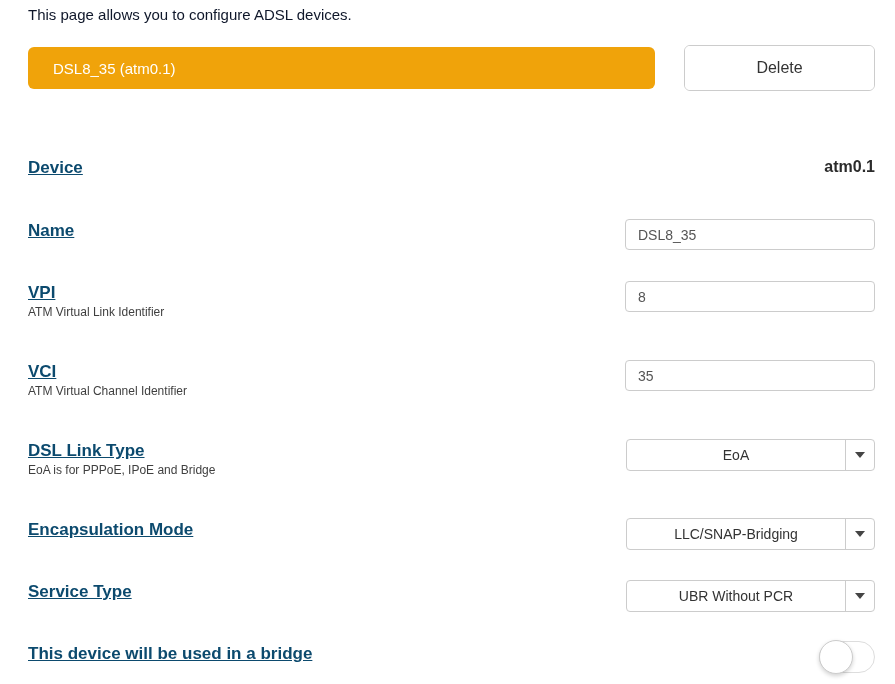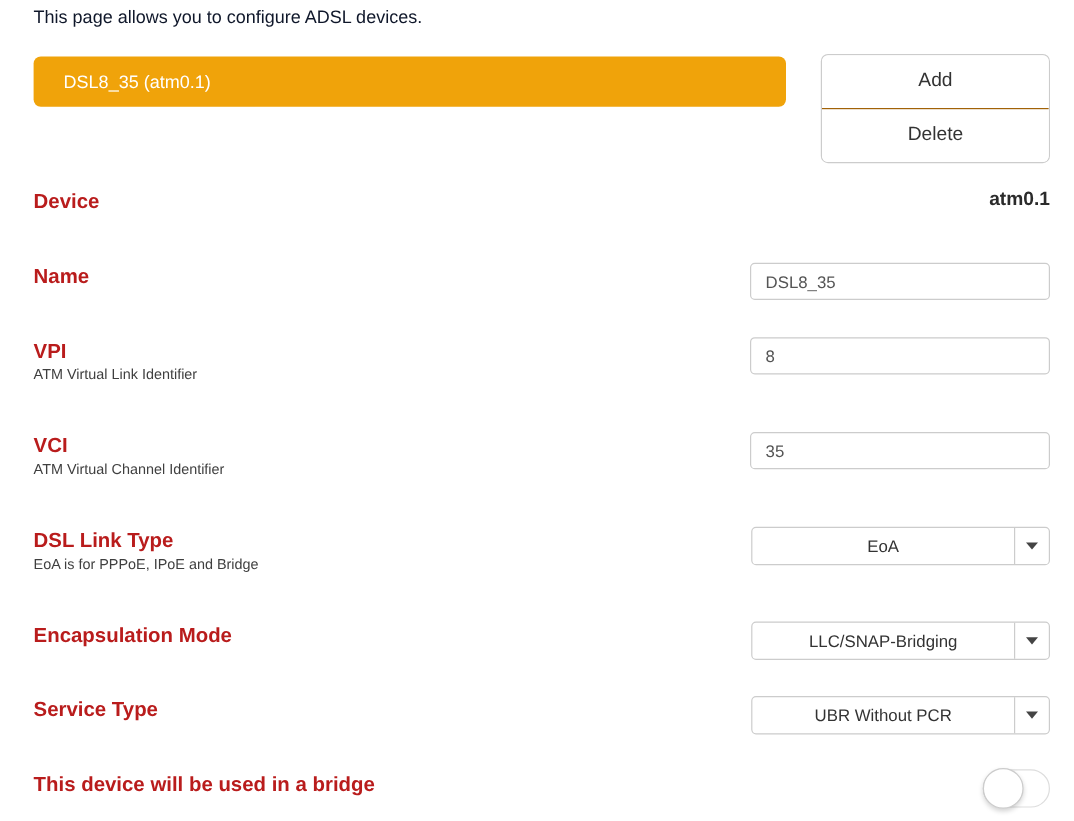--- a/index.html
+++ b/index.html
@@ -55,21 +55,22 @@
     cursor: pointer;
     background: #ffffff;
   }
   .btn-group .btn + .btn { border-top: 1px solid #a16207; }
 
   .form-label {
     position: absolute;
     left: 28px;
     font-size: 17px;
     font-weight: bold;
-    color: #b91c1c;
+    color: #0c4a6e;
+    text-decoration: underline;
   }
   .form-help {
     position: absolute;
     left: 28px;
     font-size: 12px;
     color: #3f3f3f;
   }
   .static-value {
     position: absolute;
     right: 20px;
@@ -176,21 +177,20 @@
 
 <div class="page">
 
   <div class="desc">This page allows you to configure ADSL devices.</div>
 
   <div class="selected-device" style="background: rgb(240, 163, 10); padding-left: 25px;">
     <span>DSL8_35 (atm0.1)</span>
   </div>
 
   <div class="btn-group">
-    <div class="btn">Add</div>
     <div class="btn">Delete</div>
   </div>
 
   <div class="form-label row-device-label">Device</div>
   <div class="static-value row-device-value">atm0.1</div>
 
   <div class="form-label row-name-label">Name</div>
   <input type="text" class="text-input row-name-input" value="DSL8_35" style="">
 
   <div class="form-label row-vpi-label">VPI</div>

